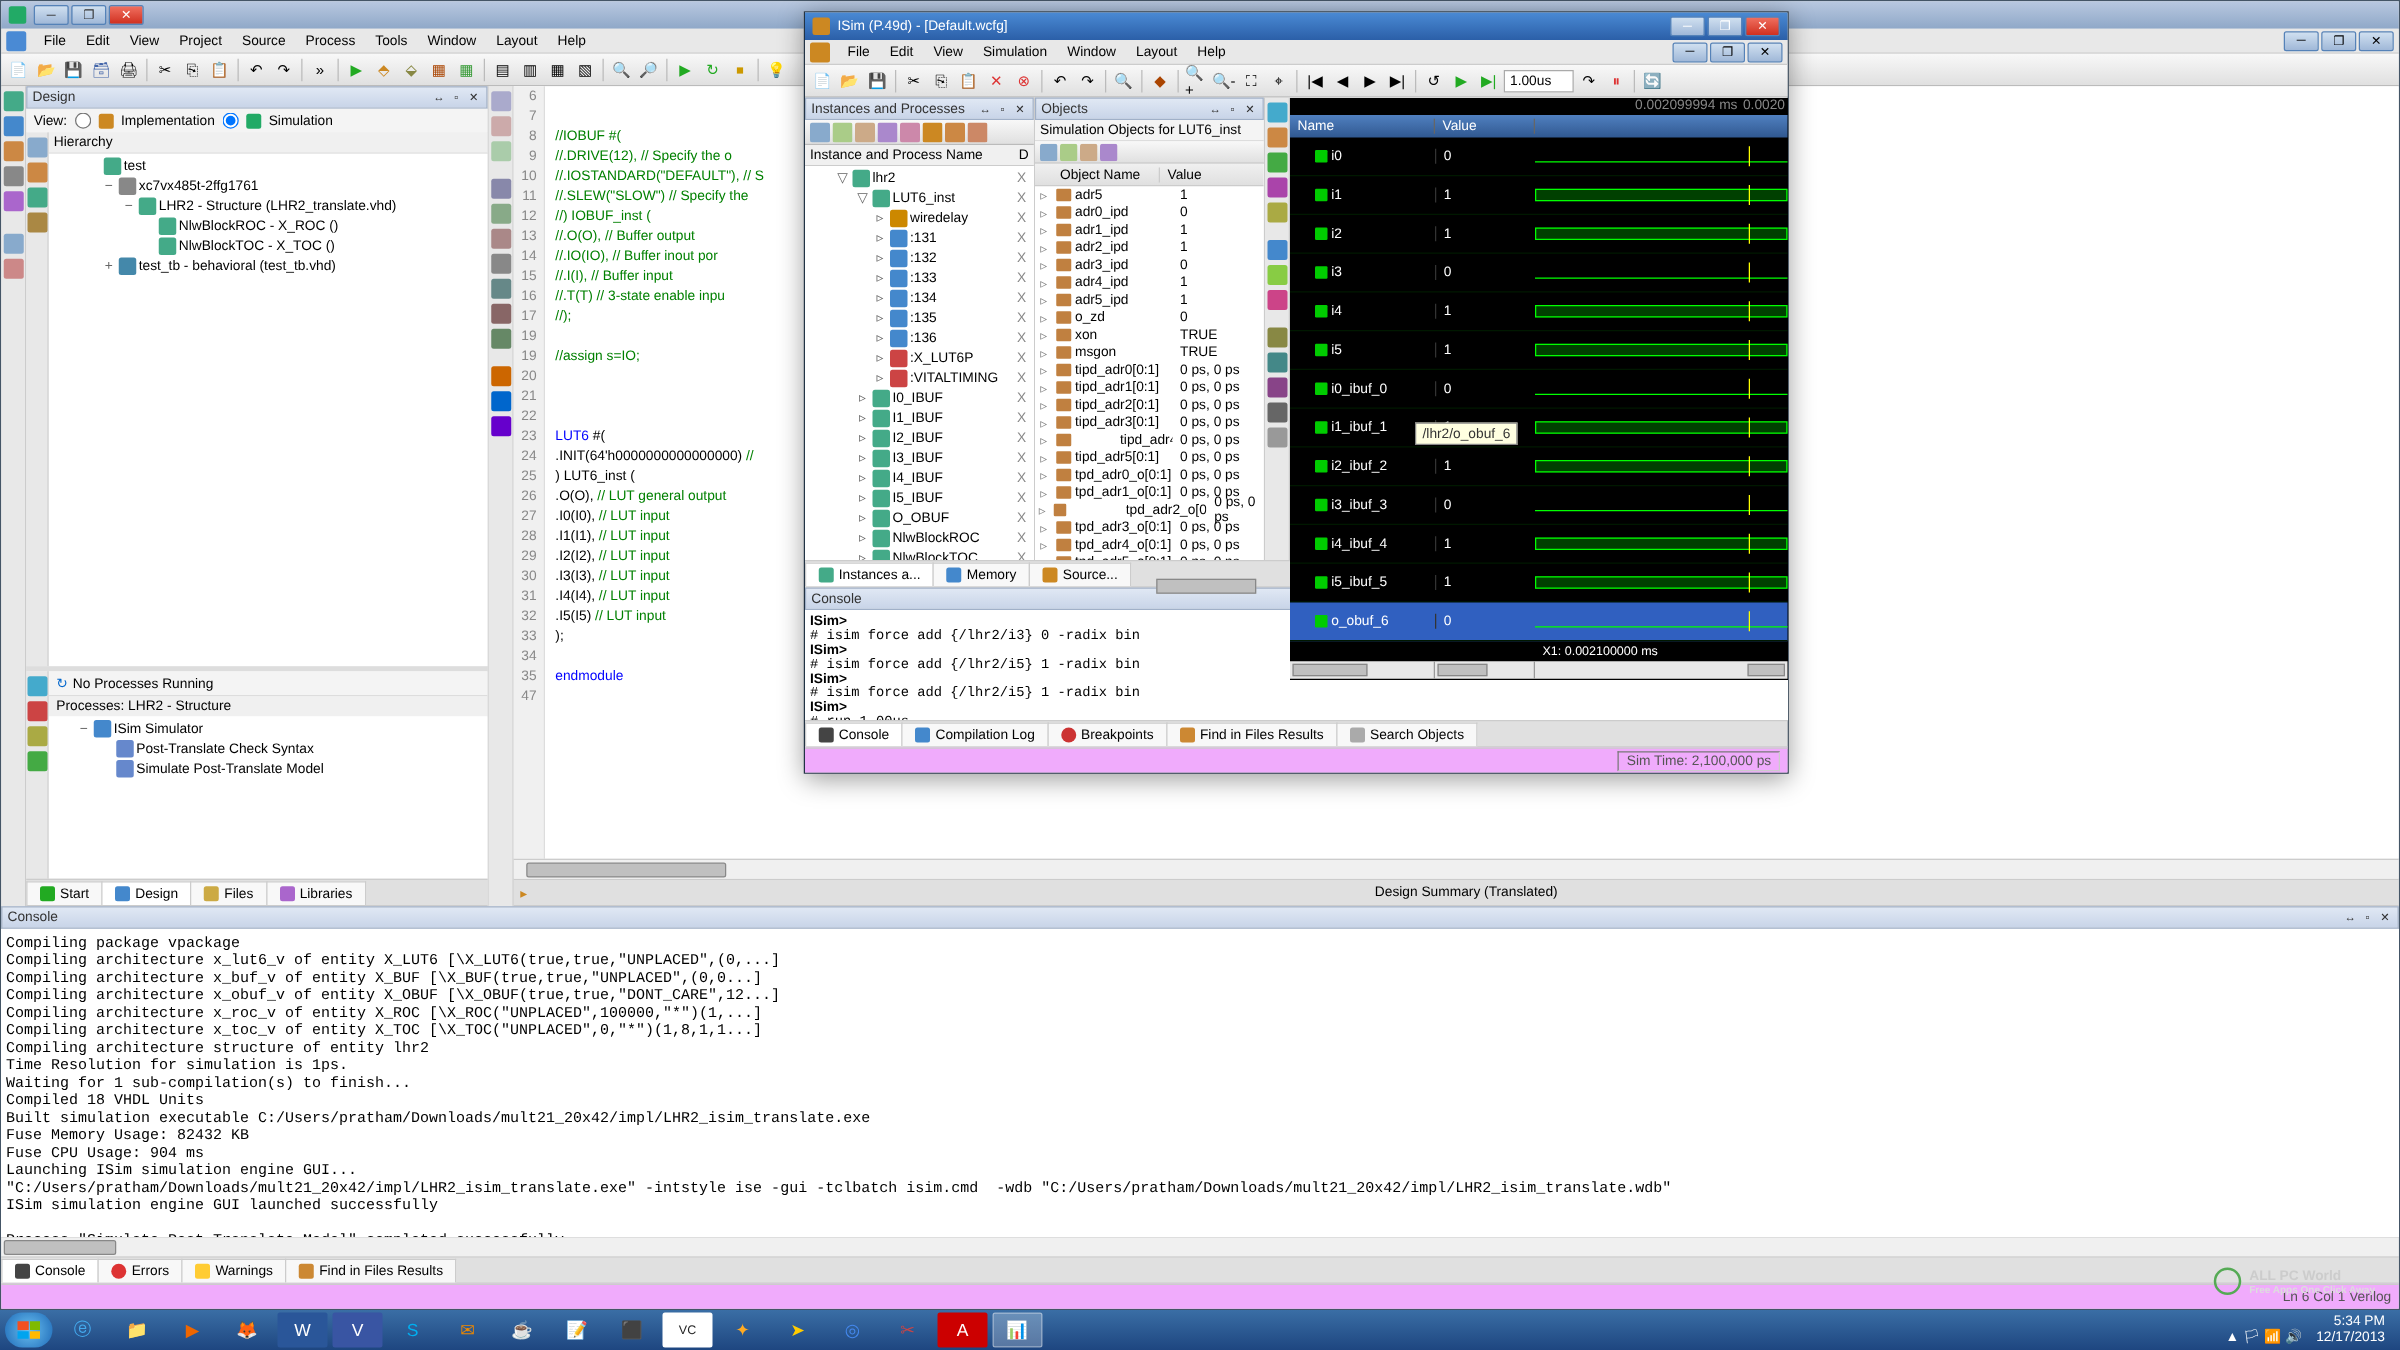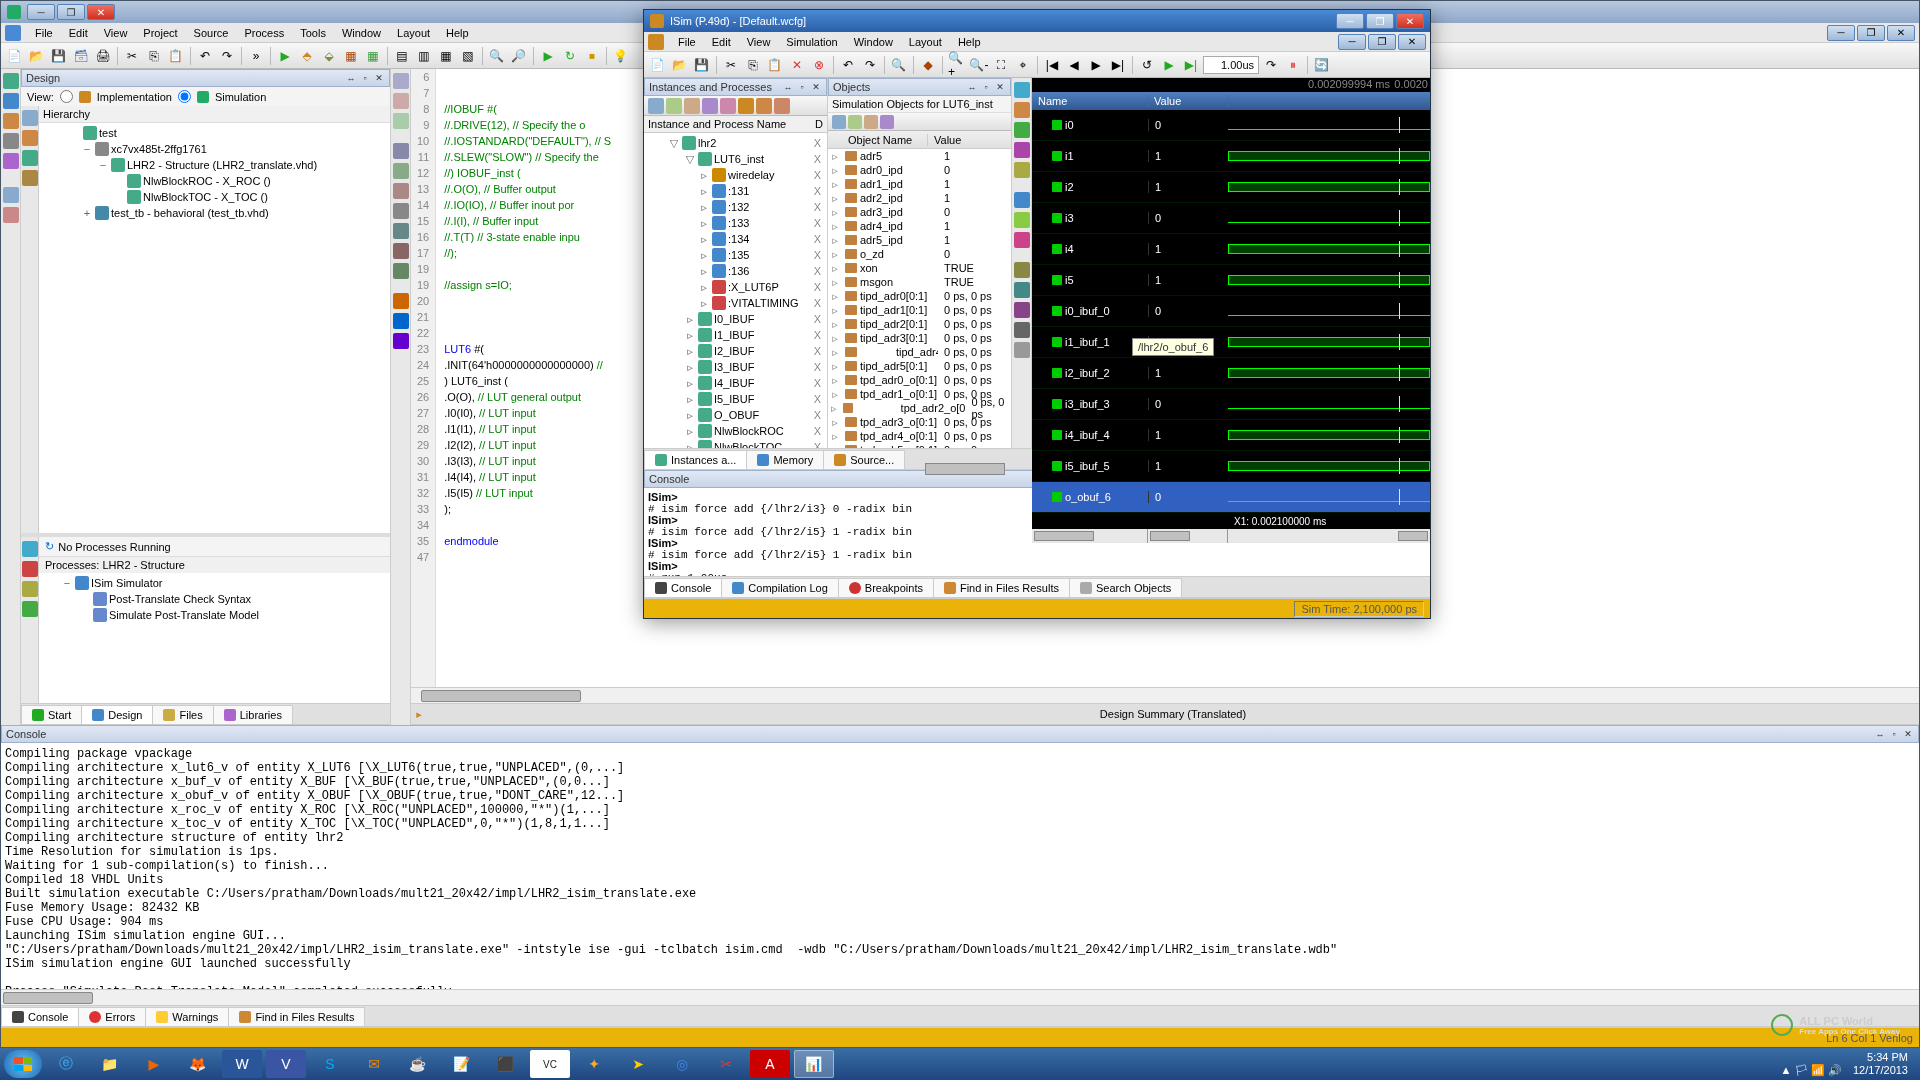--- a/index.html
+++ b/index.html
@@ -54,41 +54,41 @@
 .wave-signal .line-lo { position:absolute; bottom:1px; left:0; right:0; height:1px; background:#0f0; }
 .wave-signal .block { position:absolute; top:1px; bottom:1px; background:#004000; border:1px solid #0f0; }
 
 .obj-table { background:#fff; font-size:11px; }
 .obj-table .hdr { display:flex; background:linear-gradient(#f0f0f0,#e0e0e0); border-bottom:1px solid #ccc; height:18px; align-items:center; font-weight:normal; }
 .obj-table .cell-name { width:100px; padding-left:20px; border-right:1px solid #ccc; }
 .obj-table .cell-val { padding-left:6px; }
 .obj-table .orow { display:flex; height:14px; align-items:center; }
 .obj-table .orow .oi { width:12px; height:10px; background:#c08040; margin:0 3px; border-radius:1px; }
 
-.dropdown { height:20px; background:#fff; border:1px solid #aaa; padding:0 4px; display:flex; align-items:center;text-align:right; }
+.dropdown { height:20px; background:#fff; border:1px solid #aaa; padding:0 4px; display:flex; align-items:center; }
 
 .taskbar { position:absolute; bottom:0; left:0; right:0; height:32px; background:linear-gradient(#3a6ea5,#1e4680); display:flex; align-items:center; padding:0 4px; gap:4px; }
 .taskbar .task-icon { width:40px; height:28px; border-radius:2px; display:flex; align-items:center; justify-content:center; font-size:14px; cursor:pointer; }
 .taskbar .systray { margin-left:auto; color:#fff; font-size:11px; text-align:right; padding:0 8px; line-height:13px; }
 
 .start-orb { width:38px; height:28px; background:radial-gradient(circle,#6ac0f0,#1e6ab8); border-radius:14px; display:flex; align-items:center; justify-content:center; cursor:pointer; }
 .start-orb .win-logo { width:18px; height:14px; display:grid; grid-template:1fr 1fr/1fr 1fr; gap:1px; }
 .start-orb .win-logo div:nth-child(1){background:#f25022;} .start-orb .win-logo div:nth-child(2){background:#7fba00;}
 .start-orb .win-logo div:nth-child(3){background:#00a4ef;} .start-orb .win-logo div:nth-child(4){background:#ffb900;}
 
 .vtool { width:20px; background:#e8e8e8; border-right:1px solid #ccc; display:flex; flex-direction:column; gap:4px; padding:4px 2px; align-items:center; }
 .vtool .vb { width:16px; height:16px; border-radius:2px; cursor:pointer; }
 
 .scrollbar-h { height:16px; background:#f0f0f0; border-top:1px solid #ccc; position:relative; }
 .scrollbar-h .thumb { position:absolute; top:2px; height:12px; background:#c0c0c0; border:1px solid #888; border-radius:2px; }
 
 .watermark { position:absolute; right:20px; bottom:44px; color:#ddd; font-size:13px; font-weight:bold; display:flex; align-items:center; gap:6px; }
 .watermark .globe { width:22px; height:22px; border:2px solid #5a5; border-radius:50%; }
 
-.status-bar { height:20px; background:#eab308; border-top:1px solid #ccc; display:flex; align-items:center; padding:0 6px; font-size:11px; color:#555; }
+.status-bar { height:20px; background:#f0abfc; border-top:1px solid #ccc; display:flex; align-items:center; padding:0 6px; font-size:11px; color:#555; }
 .status-bar .right { margin-left:auto; }
 
 .tooltip-box { position:absolute; background:#ffffe1; border:1px solid #888; padding:2px 5px; font-size:11px; color:#333; }
 </style>
 </head>
 <body>
 
 <div style="position:absolute;left:0;top:0;width:1920px;height:1048px;display:flex;flex-direction:column;border:1px solid #456;">
   <div class="title-bar inactive">
     <span style="width:14px;height:14px;background:#2a6;margin-right:6px;border-radius:2px;"></span>

